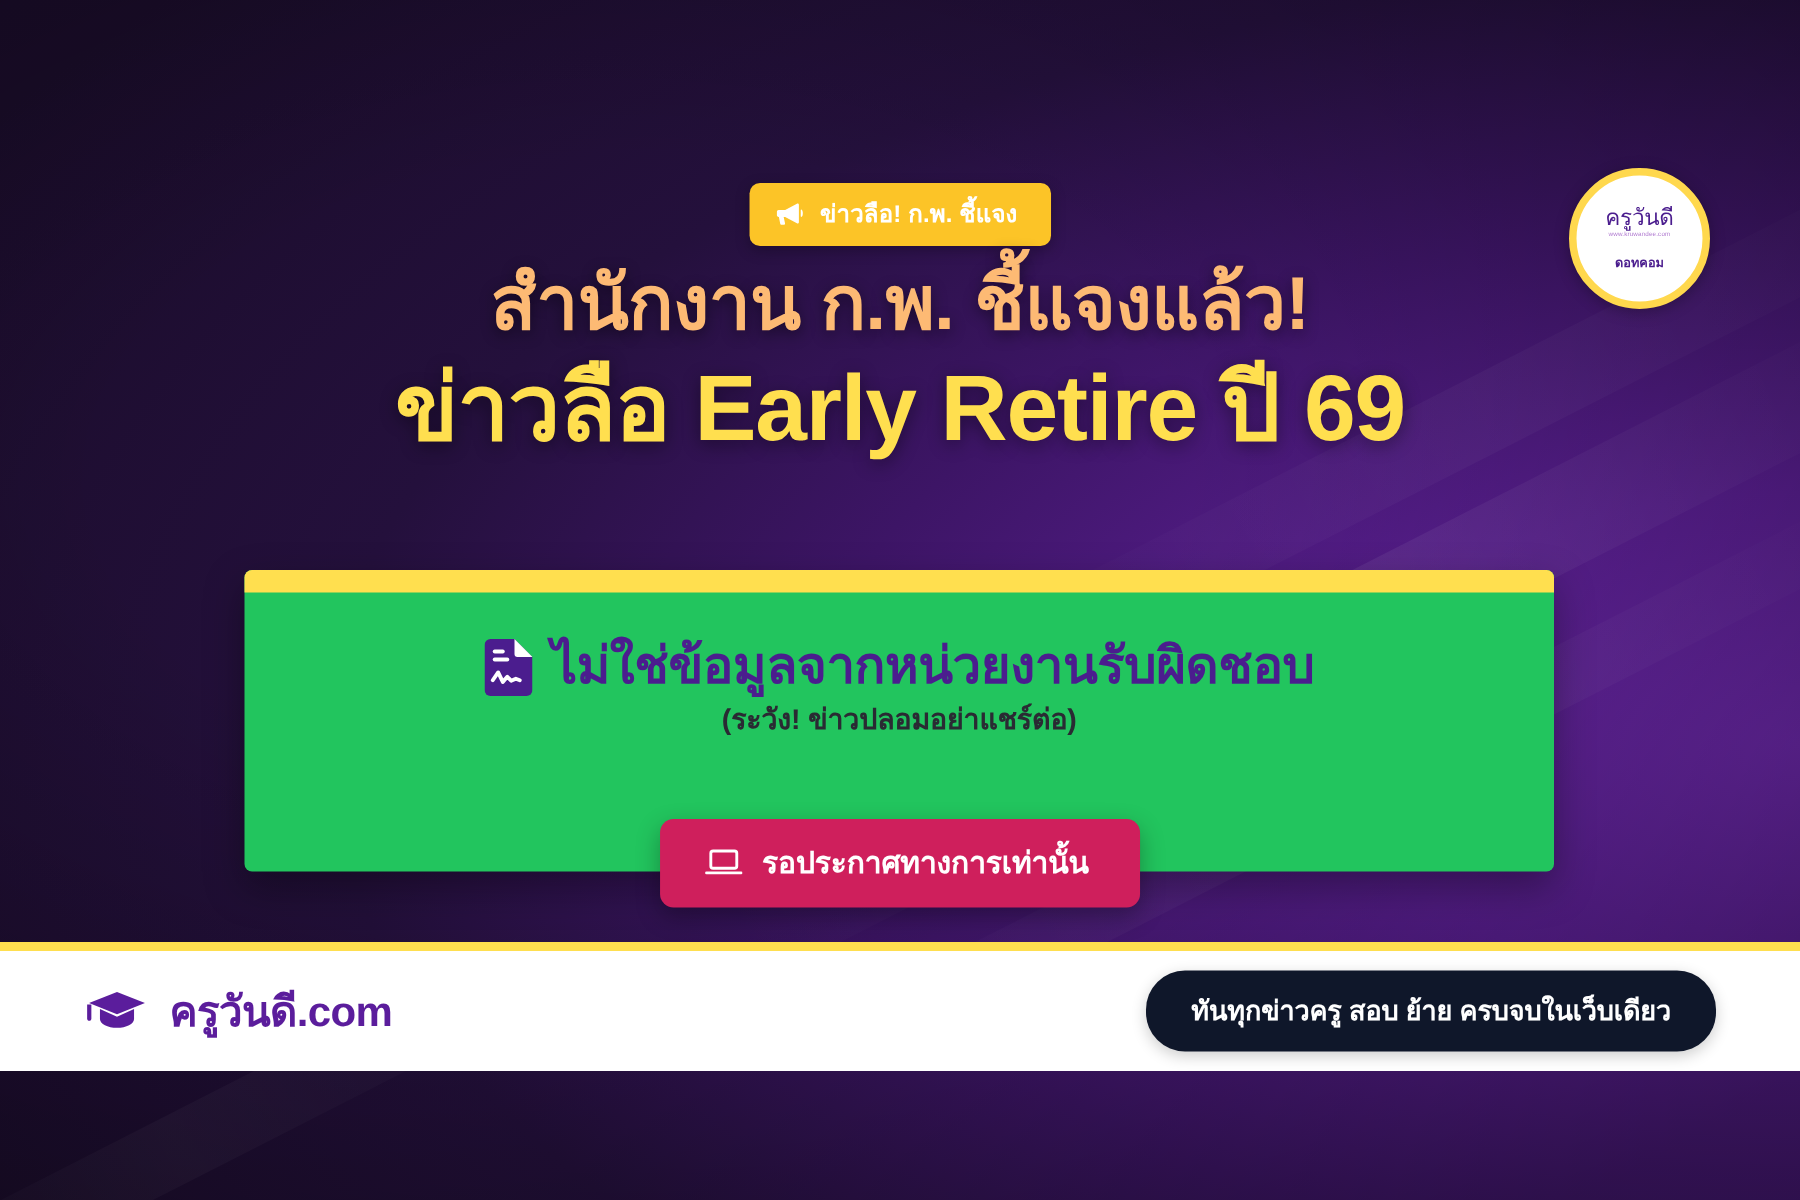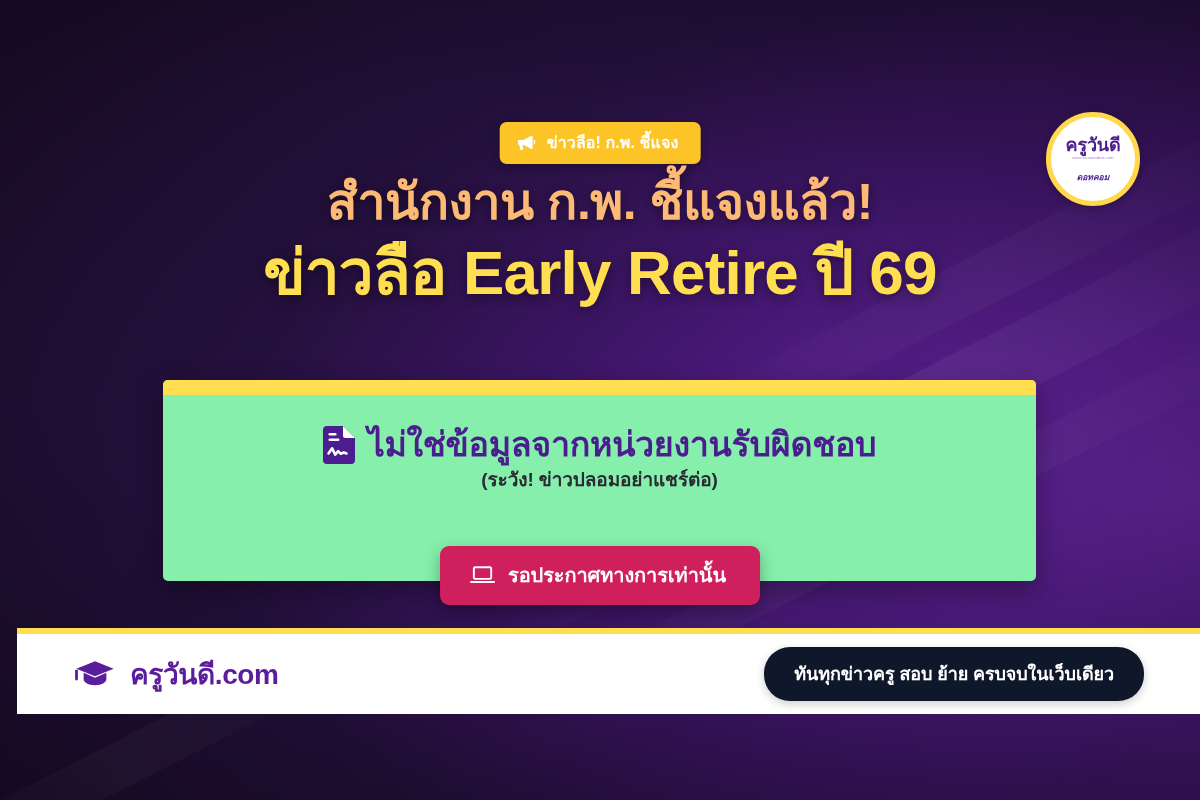--- a/index.html
+++ b/index.html
@@ -37,29 +37,29 @@
   
   .logo-badge {
     position:absolute; left:1046px; top:112px;
     width:94px; height:94px; border-radius:50%;
     background:#fff; border:5px solid #ffd84d;
     display:flex; flex-direction:column;
     align-items:center; justify-content:center;
     box-shadow:0 2px 10px rgba(0,0,0,.28);
   }
   .logo-badge .lb-main {
-    color:#4b1d8e; font-size:18px; font-weight:bold; line-height:1.05;
+    color:#4b1d8e; font-size:15px; font-weight:normal; line-height:1.05;
     letter-spacing:-.2px;
   }
   .logo-badge .lb-url {
     color:#b07ad0; font-size:4.2px; line-height:1.1; margin-top:1px;
     letter-spacing:.1px; white-space:nowrap;
   }
   .logo-badge .lb-sub {
-    color:#4b1d8e; font-size:8.5px; font-weight:bold; line-height:1.1; margin-top:12px;font-style:italic;
+    color:#4b1d8e; font-size:8.5px; font-weight:bold; line-height:1.1; margin-top:12px;
   }
 
   
   .badge-pill {
     position:absolute; left:50%; top:122px; transform:translateX(-50%);
     background:#fcc427; color:#fff;
     border-radius:7px;
     padding:8px 22px 9px 18px;
     display:flex; align-items:center; gap:9px;
     box-shadow:0 3px 9px rgba(0,0,0,.25);
@@ -79,21 +79,21 @@
   .headline-2 {
     color:#ffdf4f; font-size:62px; font-weight:bold; line-height:1.06;
     letter-spacing:-.8px; margin-top:12px;
     text-shadow:0 3px 12px rgba(0,0,0,.42);
   }
 
   
   .card {
     position:absolute; left:163px; top:380px;
     width:873px; height:201px;
-    background:#86efac; border-radius:5px;
+    background:#22c55e; border-radius:5px;
     box-shadow:0 10px 26px rgba(0,0,0,.34);
     overflow:visible;
   }
   .card-topbar {
     height:15px; background:#ffdf4f;
     border-radius:5px 5px 0 0;
   }
   .card-body {
     padding:30px 30px 0; text-align:center;
   }
@@ -122,21 +122,20 @@
   }
   .cta .cta-text { font-size:20px; font-weight:bold; letter-spacing:-.1px; }
 
   
   .footer {
     position:absolute; left:0; right:0; top:628px; height:86px;
     background:#fff;
     border-top:6px solid #ffdf4f;
     display:flex; align-items:center; justify-content:space-between;
     padding:0 56px 0 58px;
-    margin-left:17px;
   }
   .brand { display:flex; align-items:center; gap:15px; }
   .brand .brand-text {
     color:#5b1d9c; font-size:28px; font-weight:bold; letter-spacing:-.4px;
   }
   .tagline-pill {
     background:#0f172a; color:#fff;
     border-radius:26px; padding:12px 30px 13px;
     font-size:18px; font-weight:bold; letter-spacing:-.1px;
     white-space:nowrap;

